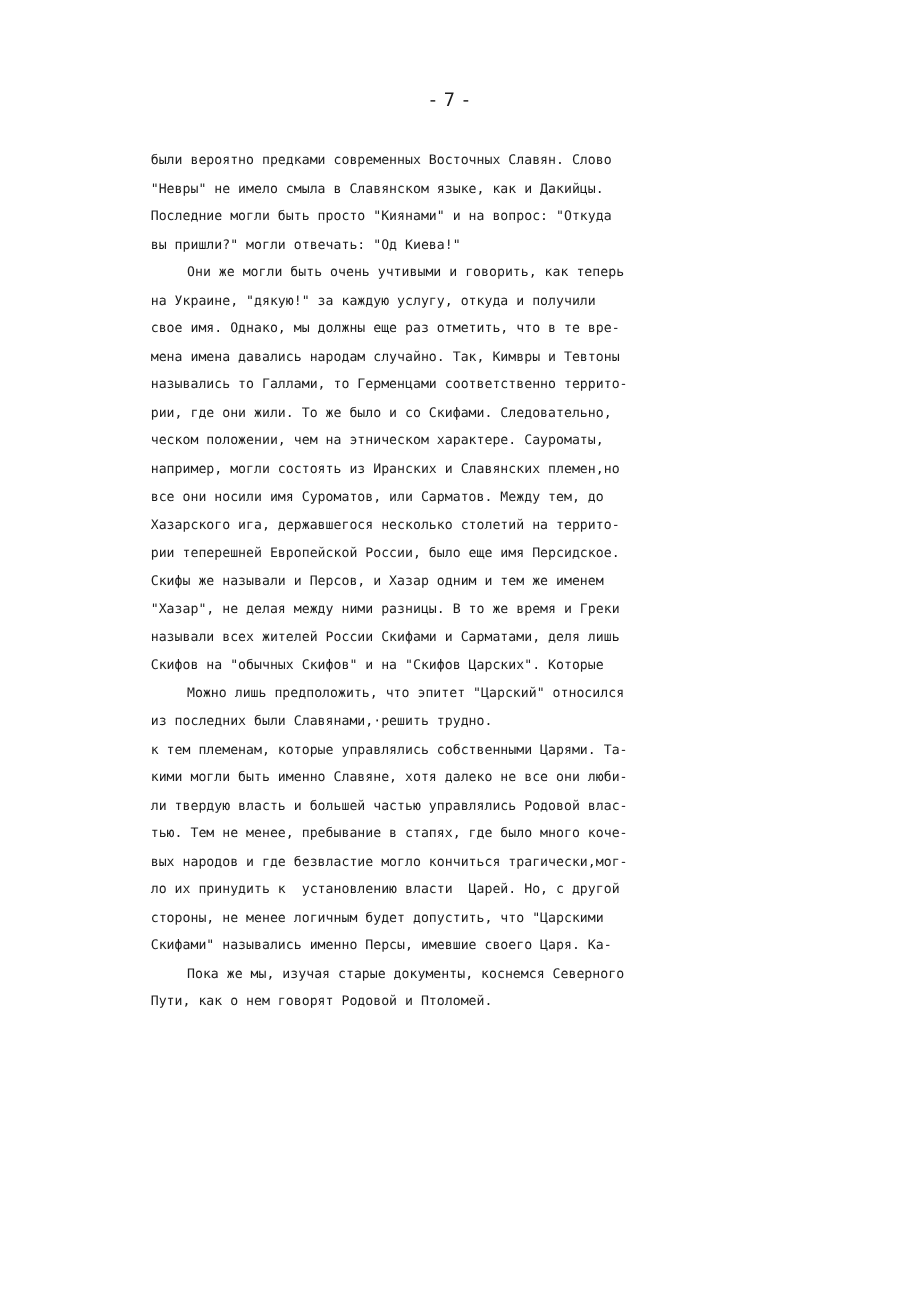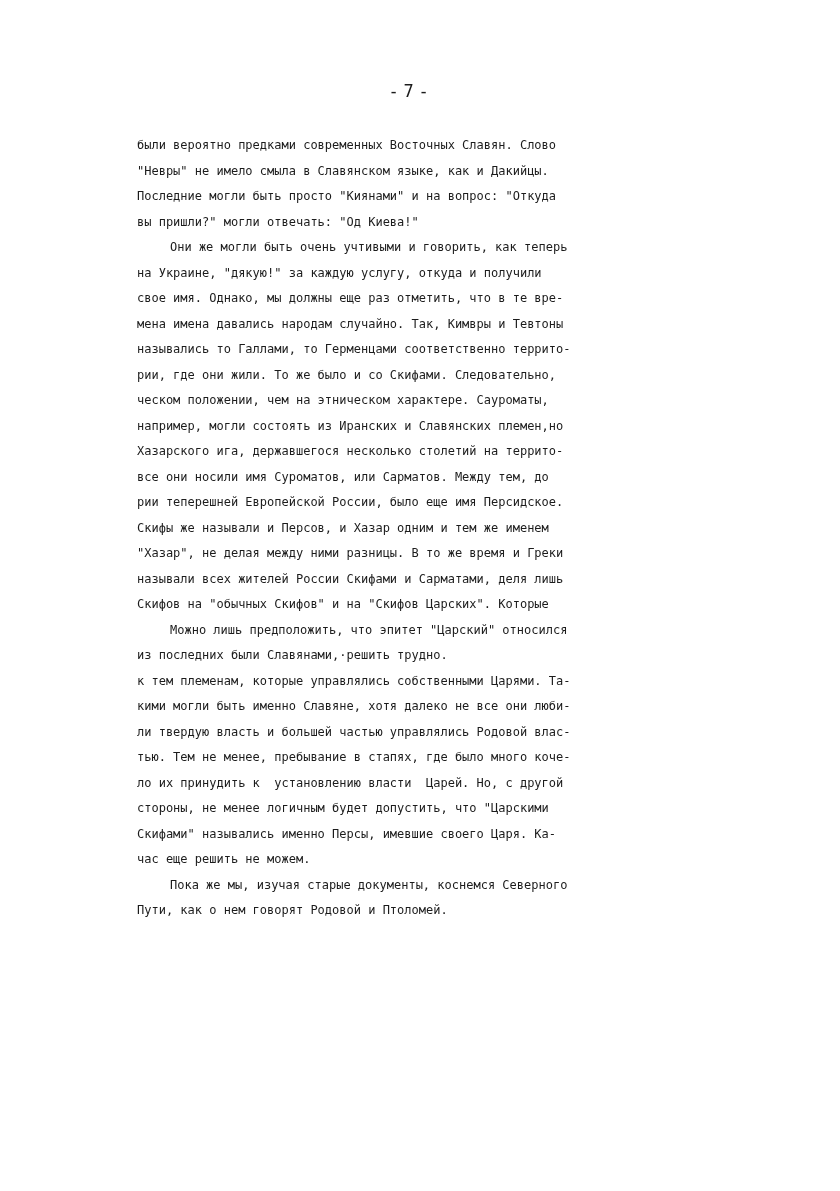--- a/index.html
+++ b/index.html
@@ -53,33 +53,33 @@
       <div class="line">Последние могли быть просто "Киянами" и на вопрос: "Откуда</div>
       <div class="line">вы пришли?" могли отвечать: "Од Киева!"</div>
       <div class="line indent">Они же могли быть очень учтивыми и говорить, как теперь</div>
       <div class="line">на Украине, "дякую!" за каждую услугу, откуда и получили</div>
       <div class="line">свое имя. Однако, мы должны еще раз отметить, что в те вре-</div>
       <div class="line">мена имена давались народам случайно. Так, Кимвры и Тевтоны</div>
       <div class="line">назывались то Галлами, то Герменцами соответственно террито-</div>
       <div class="line">рии, где они жили. То же было и со Скифами. Следовательно,</div>
       <div class="line">ческом положении, чем на этническом характере. Сауроматы,</div>
       <div class="line">например, могли состоять из Иранских и Славянских племен,но</div>
+      <div class="line">все они носили имя Суроматов, или Сарматов. Между тем, до</div>
       <div class="line">Хазарского ига, державшегося несколько столетий на террито-</div>
-      <div class="line">все они носили имя Суроматов, или Сарматов. Между тем, до</div>
       <div class="line">рии теперешней Европейской России, было еще имя Персидское.</div>
       <div class="line">Скифы же называли и Персов, и Хазар одним и тем же именем</div>
       <div class="line">"Хазар", не делая между ними разницы. В то же время и Греки</div>
       <div class="line">называли всех жителей России Скифами и Сарматами, деля лишь</div>
       <div class="line">Скифов на "обычных Скифов" и на "Скифов Царских". Которые</div>
       <div class="line indent">Можно лишь предположить, что эпитет "Царский" относился</div>
       <div class="line">из последних были Славянами,·решить трудно.</div>
       <div class="line">к тем племенам, которые управлялись собственными Царями. Та-</div>
       <div class="line">кими могли быть именно Славяне, хотя далеко не все они люби-</div>
       <div class="line">ли твердую власть и большей частью управлялись Родовой влас-</div>
       <div class="line">тью. Тем не менее, пребывание в стапях, где было много коче-</div>
+      <div class="line">вых народов и где безвластие могло кончиться трагически,мог-</div>
       <div class="line">ло их принудить к  установлению власти  Царей. Но, с другой</div>
       <div class="line">стороны, не менее логичным будет допустить, что "Царскими</div>
       <div class="line">Скифами" назывались именно Персы, имевшие своего Царя. Ка-</div>
-      <div class="line">час еще решить не можем.</div>
       <div class="line indent">Пока же мы, изучая старые документы, коснемся Северного</div>
       <div class="line">Пути, как о нем говорят Родовой и Птоломей.</div>
     </div>
 </main>
 
 </body></html>

